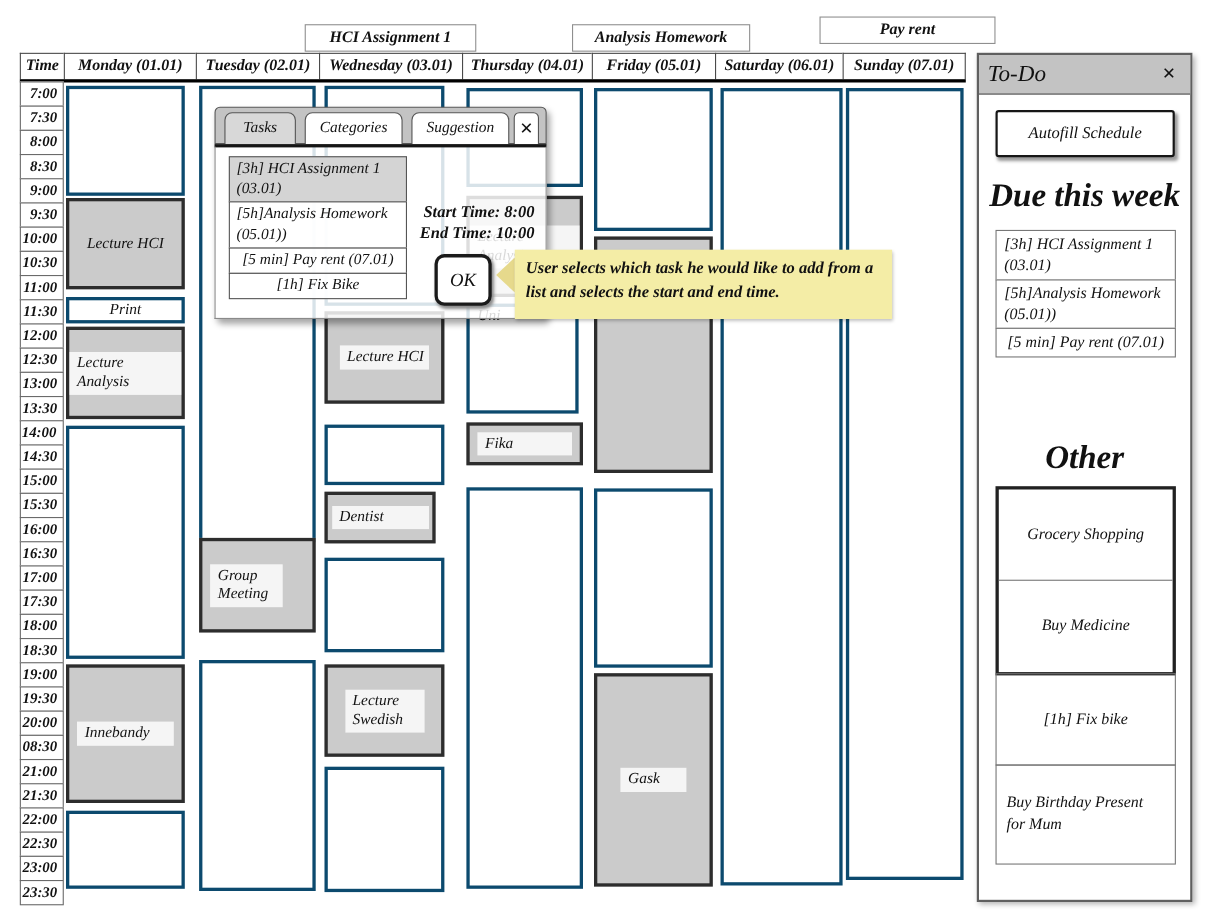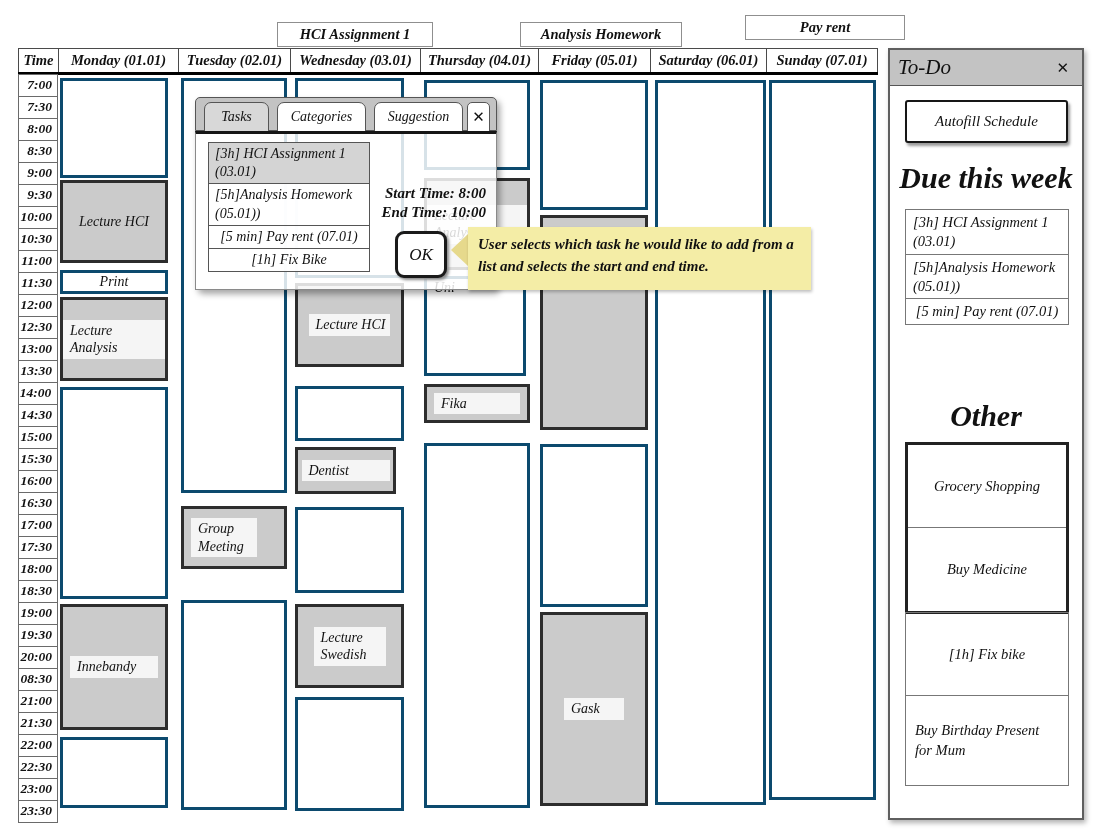--- a/index.html
+++ b/index.html
@@ -195,21 +195,21 @@
     </div>
     <div class="event busy" style="left: 60px; top: 297px; width: 108px; height: 84px;">
       <span class="ev-label strip">Lecture Analysis</span>
     </div>
     <div class="event free" style="left: 60px; top: 387px; width: 108px; height: 212px;"></div>
     <div class="event busy" style="left: 60px; top: 604px; width: 108px; height: 126px;">
       <span class="ev-label strip" style="width: 88px;">Innebandy</span>
     </div>
     <div class="event free" style="left: 60px; top: 737px; width: 108px; height: 71px;"></div>
     <div class="event free" style="left: 181px; top: 78px; width: 106px; height: 415px;"></div>
-    <div class="event busy" style="left: 181px; top: 506px; width: 106px; height: 63px;">
+    <div class="event busy" style="left: 181px; top: 489px; width: 106px; height: 86px;">
       <span class="ev-label strip a-left" style="width: 66px;">Group Meeting</span>
     </div>
     <div class="event free" style="left: 181px; top: 600px; width: 106px; height: 210px;"></div>
     <div class="event free" style="left: 295px; top: 78px; width: 109px; height: 200px;"></div>
     <div class="event busy" style="left: 295px; top: 283px; width: 109px; height: 84px;">
       <span class="ev-label strip">Lecture HCI</span>
     </div>
     <div class="event free" style="left: 295px; top: 386px; width: 109px; height: 55px;"></div>
     <div class="event busy" style="left: 295px; top: 447px; width: 101px; height: 47px;">
       <span class="ev-label strip" style="width: 88px;">Dentist</span>

